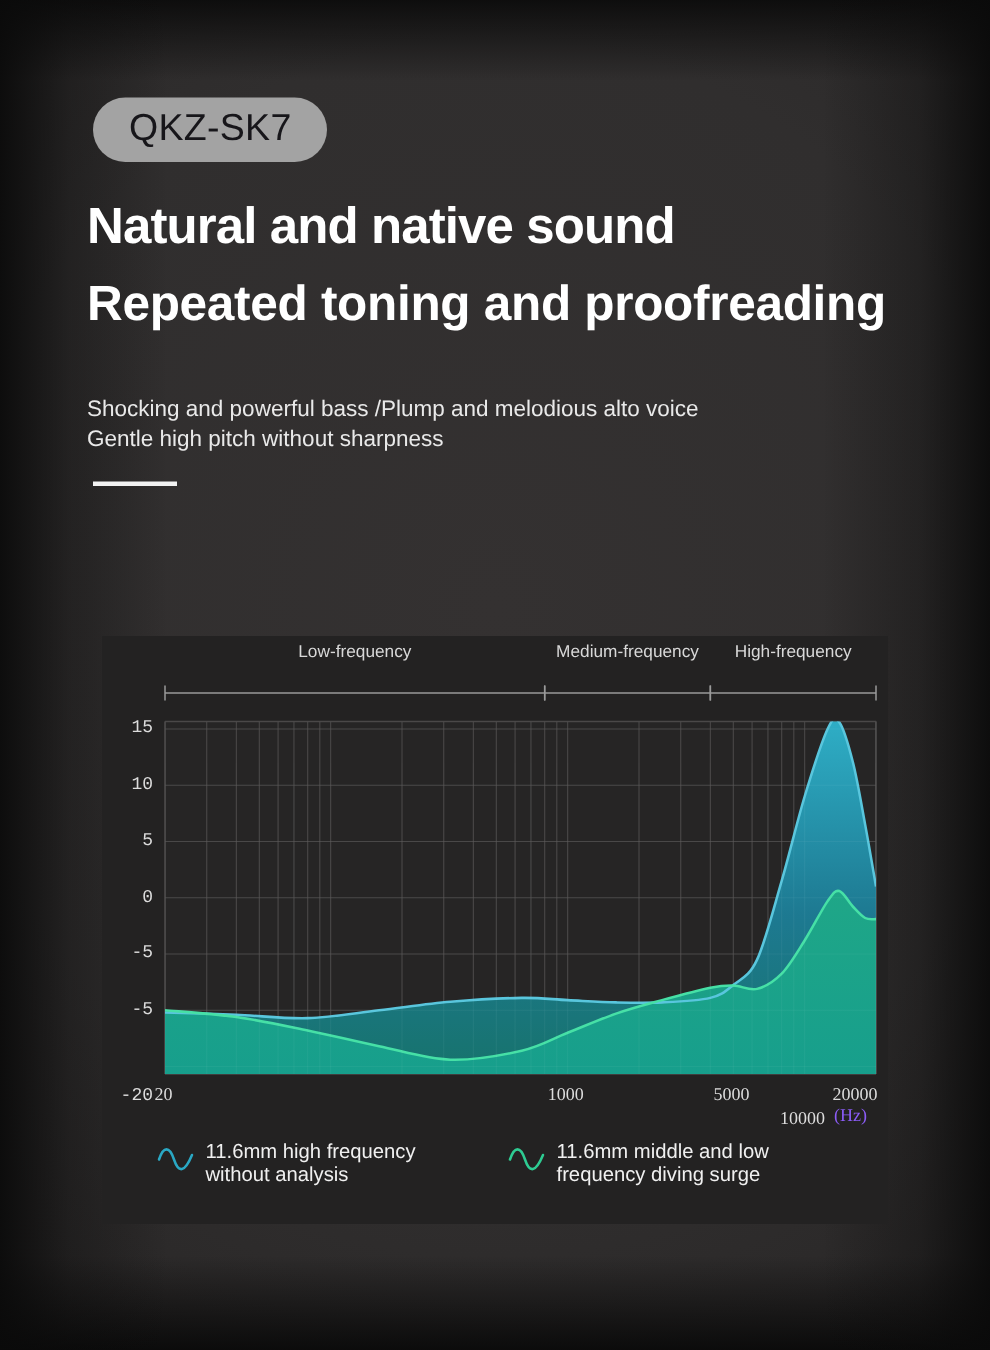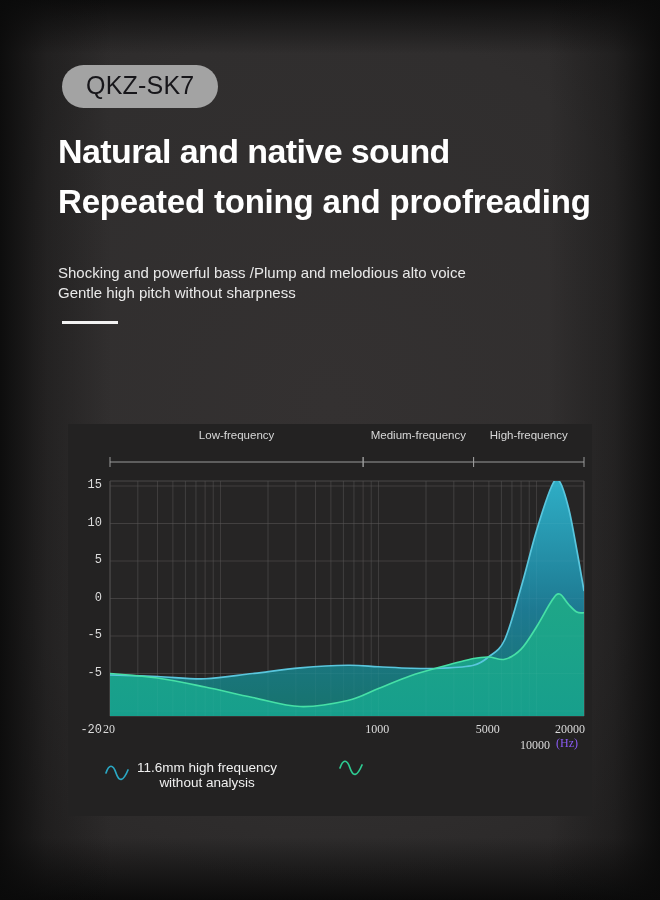--- a/index.html
+++ b/index.html
@@ -82,21 +82,21 @@
     position:absolute; color:#dcdcdc; font-size:12px;
     white-space:nowrap; font-family:"Liberation Serif", serif;
   }
   .hz{
     position:absolute; color:#8b5cf6; font-size:12px;
     white-space:nowrap; font-family:"Liberation Serif", serif;
   }
 
   
   .legend{ position:absolute; left:0; bottom:14px; width:524px; height:48px; }
-  .leg-item{ position:absolute; display:flex; align-items:center; gap:7px;text-align:center; }
+  .leg-item{ position:absolute; display:flex; align-items:center; gap:7px; }
   .leg-txt{
     color:#f0f0f0; font-size:13.5px; line-height:1.12; white-space:nowrap;
   }
 </style>
 </head>
 <body>
 
 <div id="page"></div>
 <div id="vignette"></div>
 
@@ -258,17 +258,21 @@
         </svg>
         <div class="leg-txt">
           <div>11.6mm high frequency</div>
           <div>without analysis</div>
         </div>
       </div>
       <div class="leg-item" style="left:270px; top:6px;">
         <svg width="26" height="20" viewBox="0 0 26 20">
           <path d="M2 8 C5 -1, 9 -1, 12 8 C15 17, 19 17, 24 5" fill="none" stroke="#2ecb92" stroke-width="1.7" stroke-linecap="round"></path>
         </svg>
+        <div class="leg-txt">
+          <div>11.6mm middle and low</div>
+          <div>frequency diving surge</div>
+        </div>
       </div>
     </div>
 
   </div>
 </div>
 
 </body></html>

